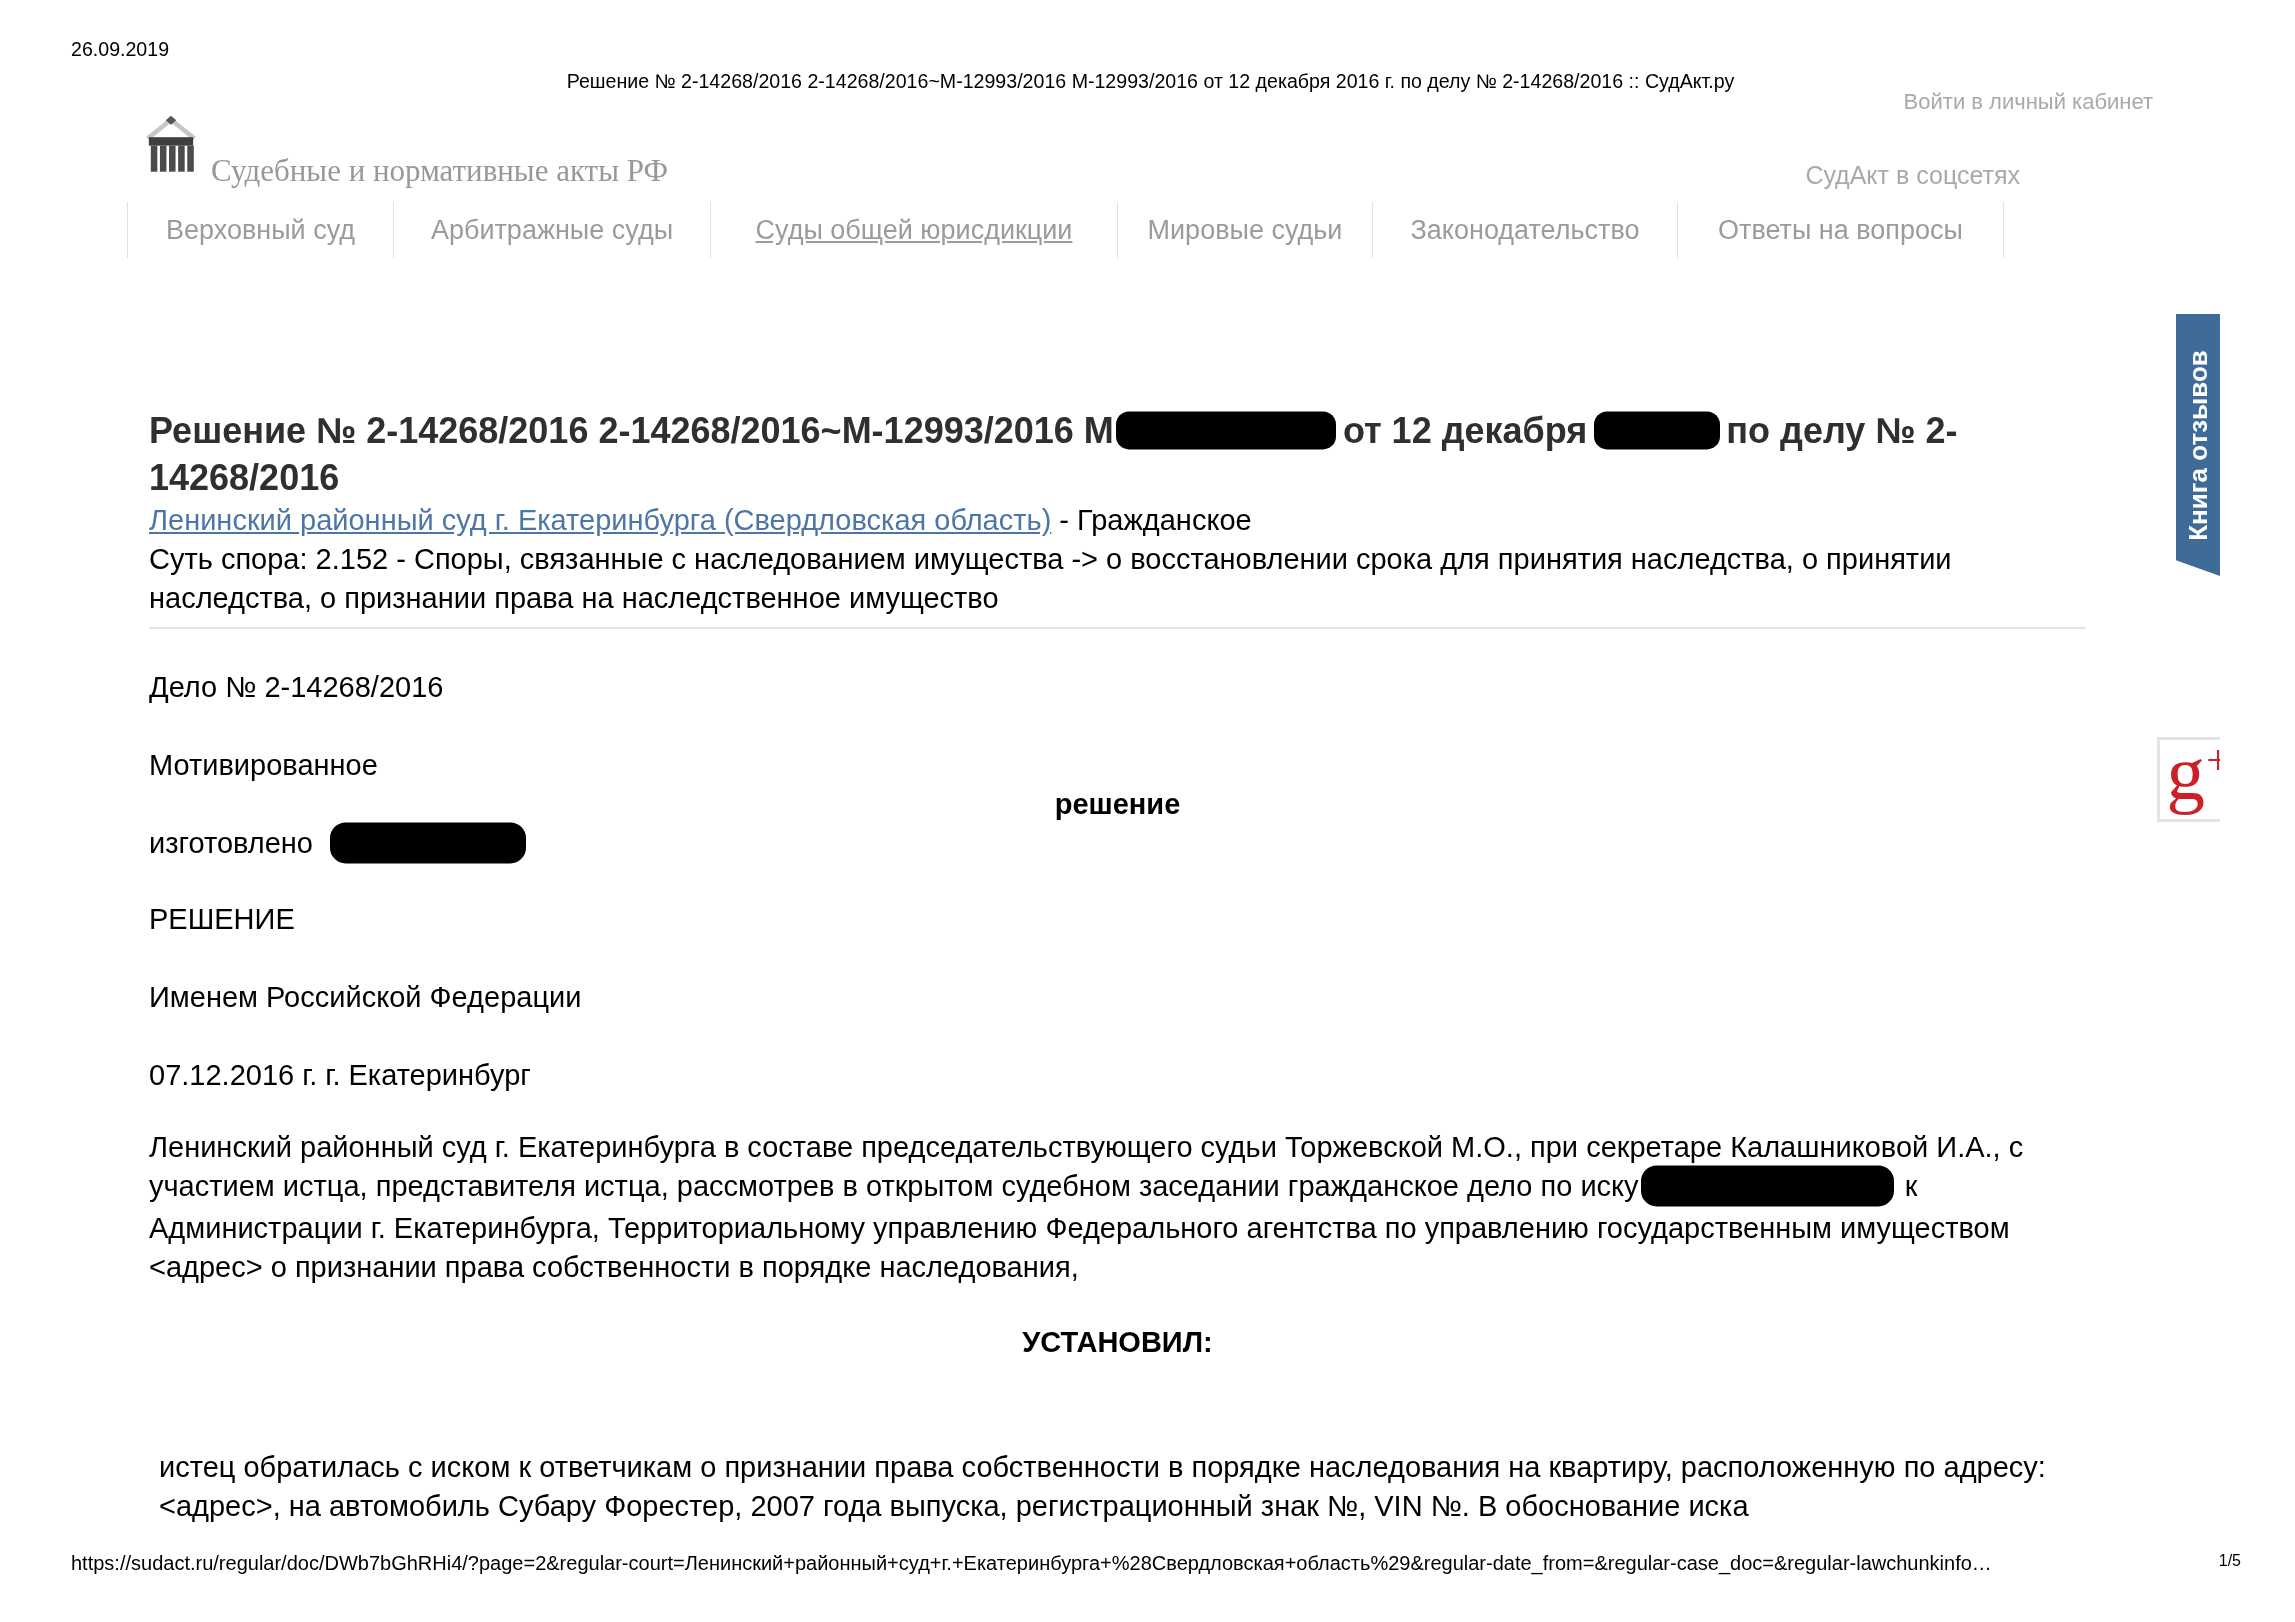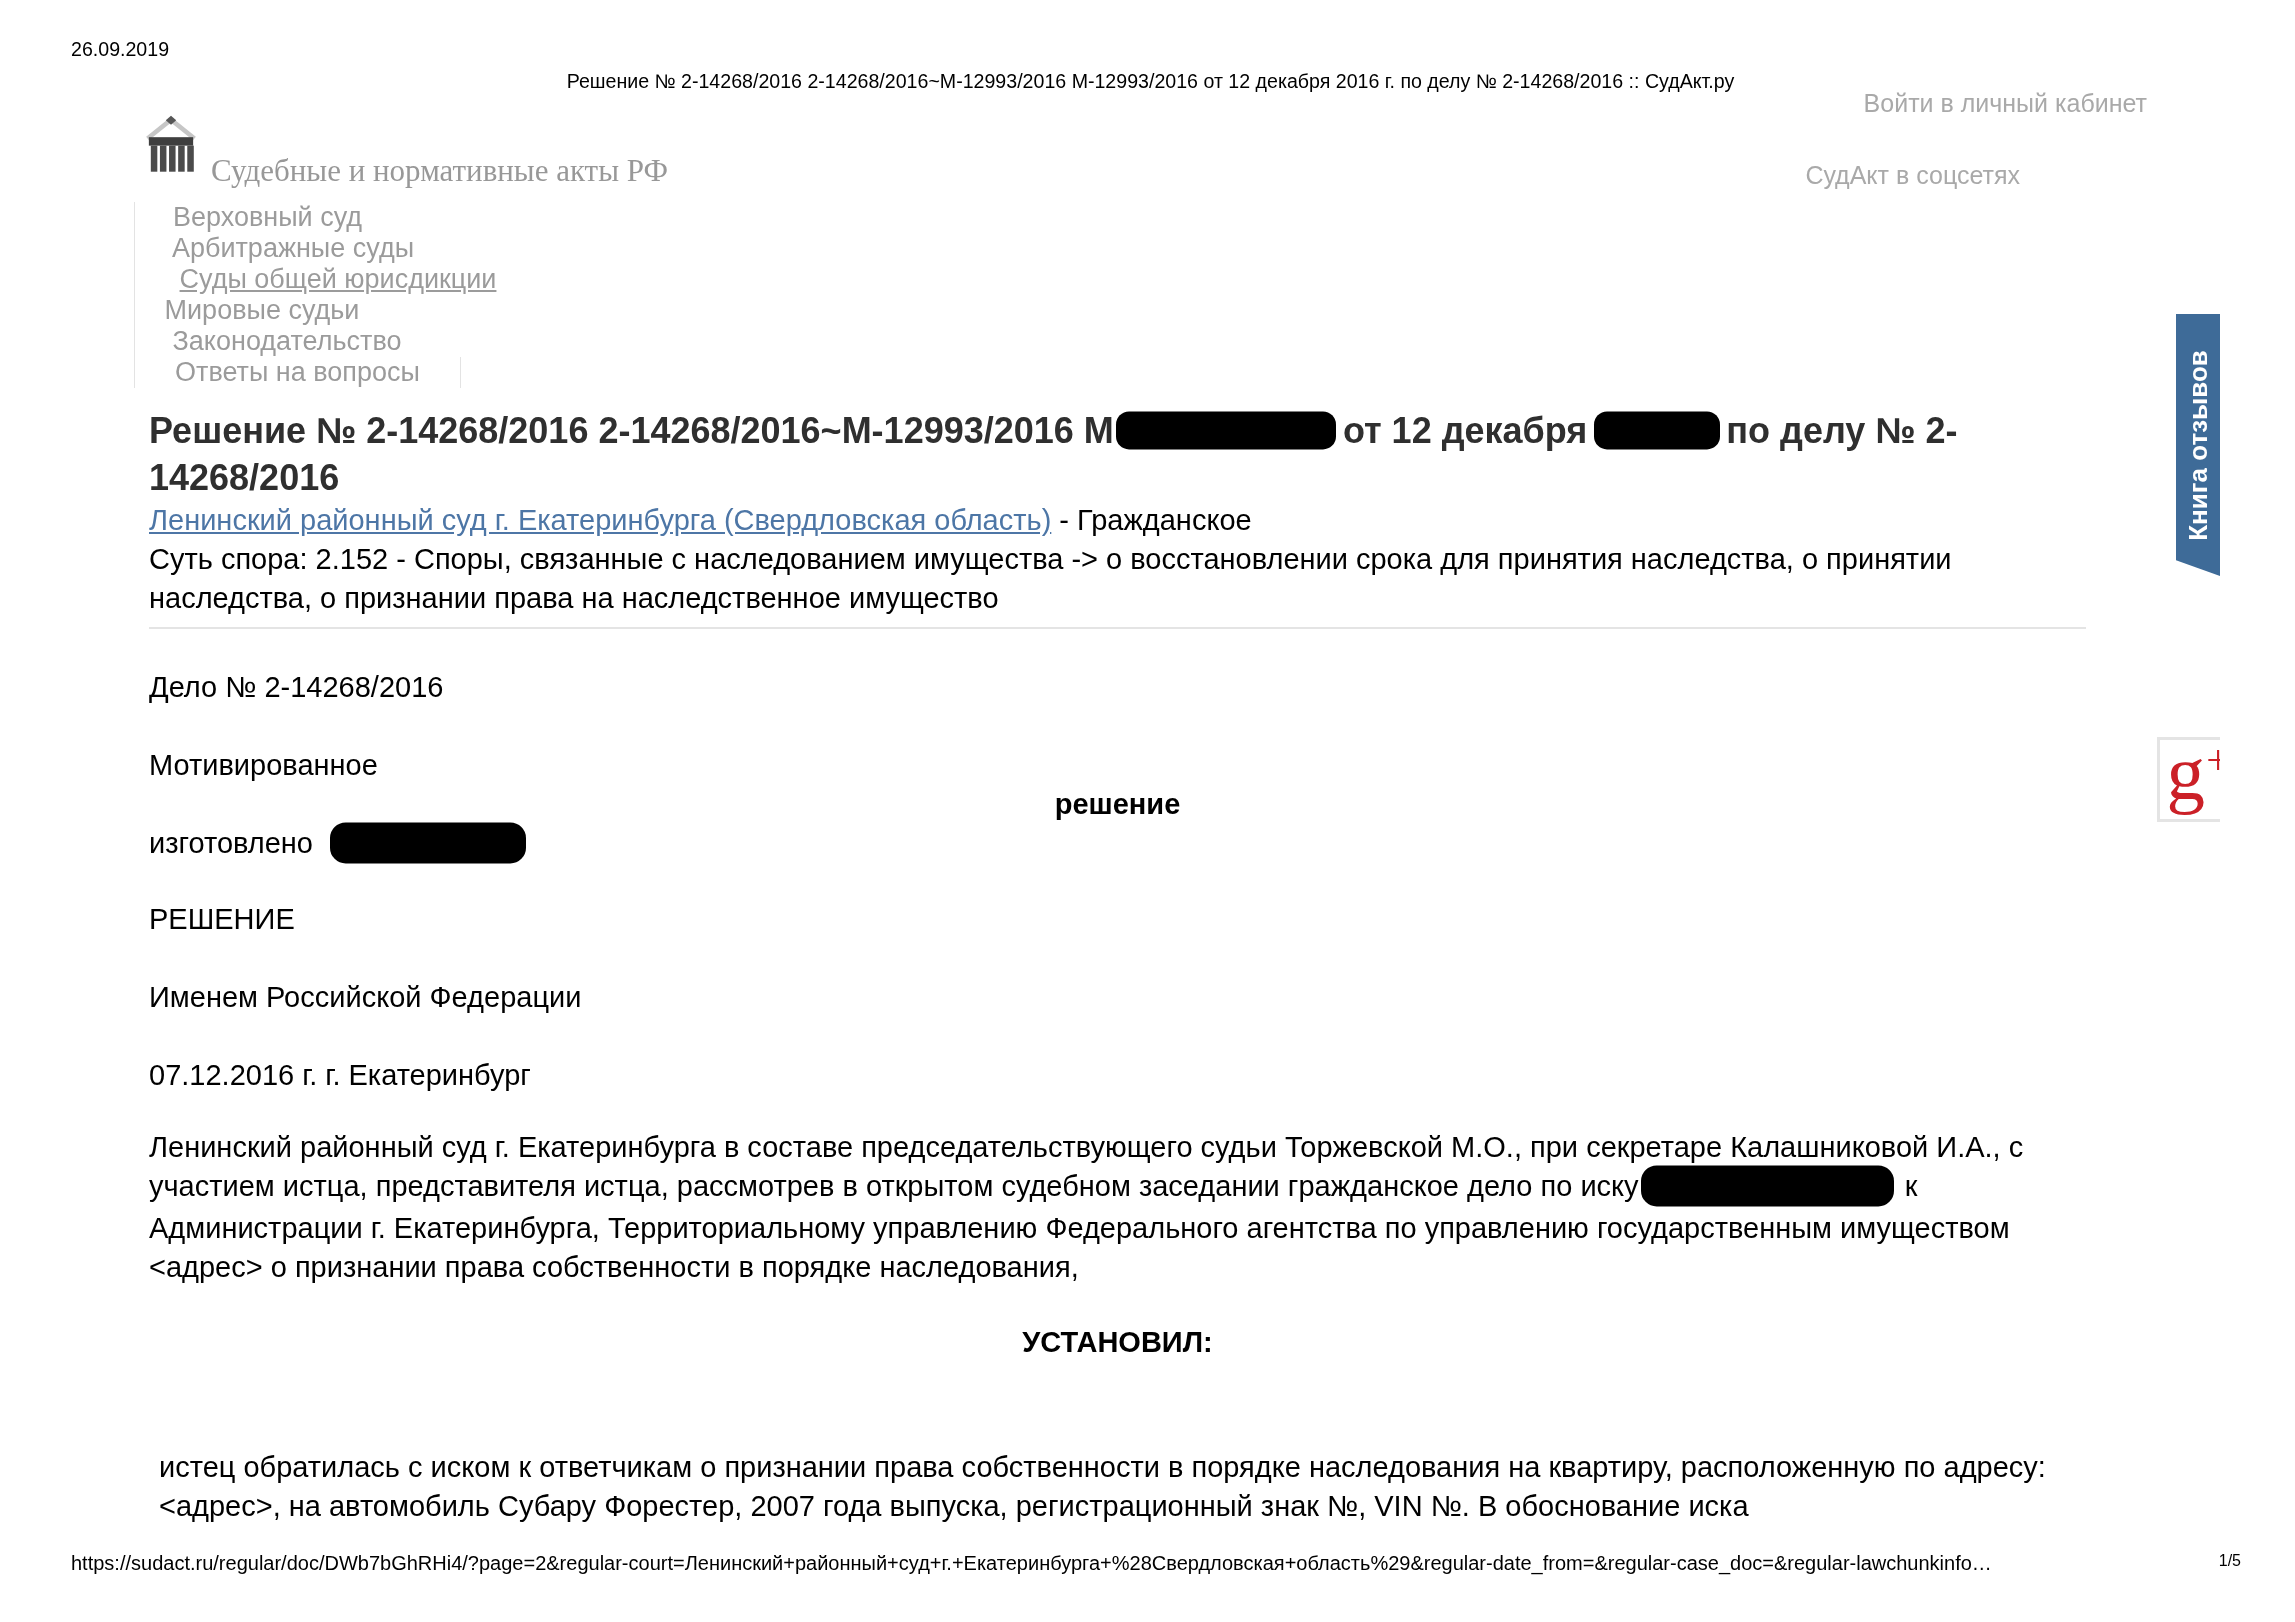--- a/index.html
+++ b/index.html
@@ -9,24 +9,24 @@
   
   .print-date{position:absolute;left:71px;top:38px;font-size:19.6px;color:#000;white-space:nowrap;}
   .print-title{position:absolute;left:0;right:0;top:38px;text-align:center;font-size:19.6px;color:#000;white-space:nowrap;margin-top:32px;}
   .print-url{position:absolute;left:71px;top:1552px;font-size:20px;color:#000;white-space:nowrap;max-width:2081px;overflow:hidden;}
   .print-page-num{position:absolute;right:60px;top:1552px;font-size:16px;color:#000;}
 
   
   .logo{position:absolute;left:143px;top:115px;width:56px;height:60px;cursor:pointer;}
   .logo-text{position:absolute;left:211px;top:133px;font-family:"Liberation Serif","DejaVu Serif",serif;
              font-size:31px;color:#989898;white-space:nowrap;margin-top:20px;}
-  .login-link{position:absolute;right:154px;top:89px;font-size:25px;color:#a9a9a9;white-space:nowrap;cursor:pointer;}
+  .login-link{position:absolute;right:148px;top:89px;font-size:22px;color:#a9a9a9;white-space:nowrap;cursor:pointer;}
   .social-link{position:absolute;right:281px;top:161px;font-size:25px;color:#a9a9a9;white-space:nowrap;cursor:pointer;}
 
-  .nav{position:absolute;left:134px;top:202px;height:56px;display:flex;flex-direction:column;}
+  .nav{position:absolute;left:127px;top:202px;height:56px;display:flex;}
   .nav-item{display:flex;align-items:center;justify-content:center;border-left:1.3px solid #e3e3e3;
             box-sizing:border-box;font-size:27px;color:#9b9b9b;white-space:nowrap;cursor:pointer;}
   .nav-item:last-child{border-right:1.3px solid #e3e3e3;}
   .nav-item.w0{width:266px;} .nav-item.w1{width:317px;} .nav-item.w2{width:407px;text-decoration:underline;}
   .nav-item.w3{width:255px;} .nav-item.w4{width:305px;} .nav-item.w5{width:327px;}
 
   
   .ribbon{position:absolute;left:2176px;top:314px;width:44px;height:262px;
           clip-path:polygon(0 0,100% 0,100% 100%,0 94%);
           display:flex;align-items:center;justify-content:center;cursor:pointer;}

